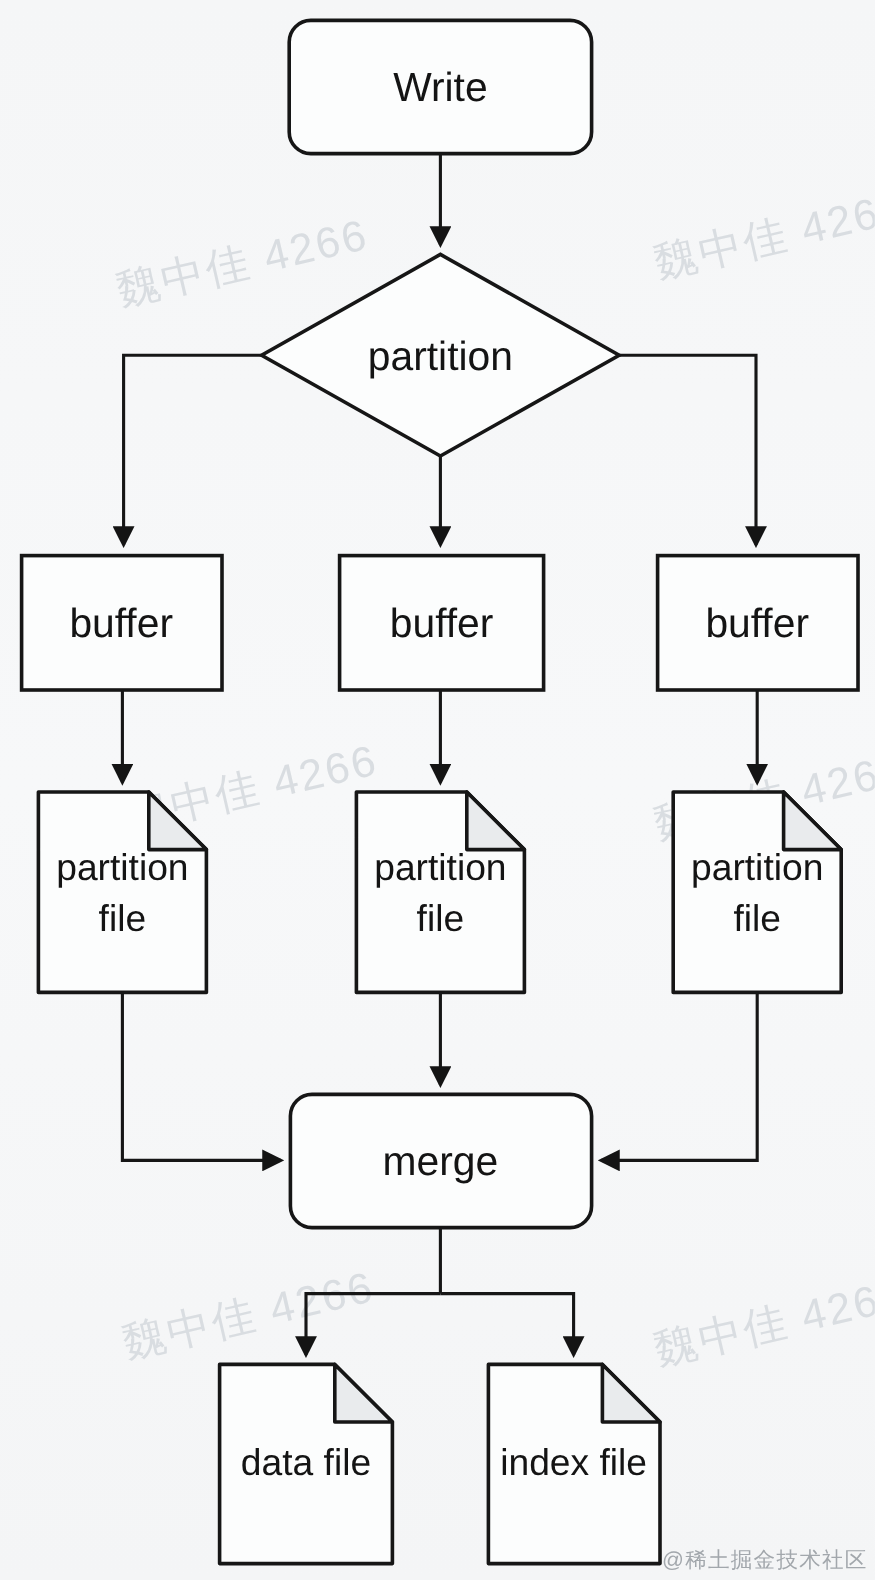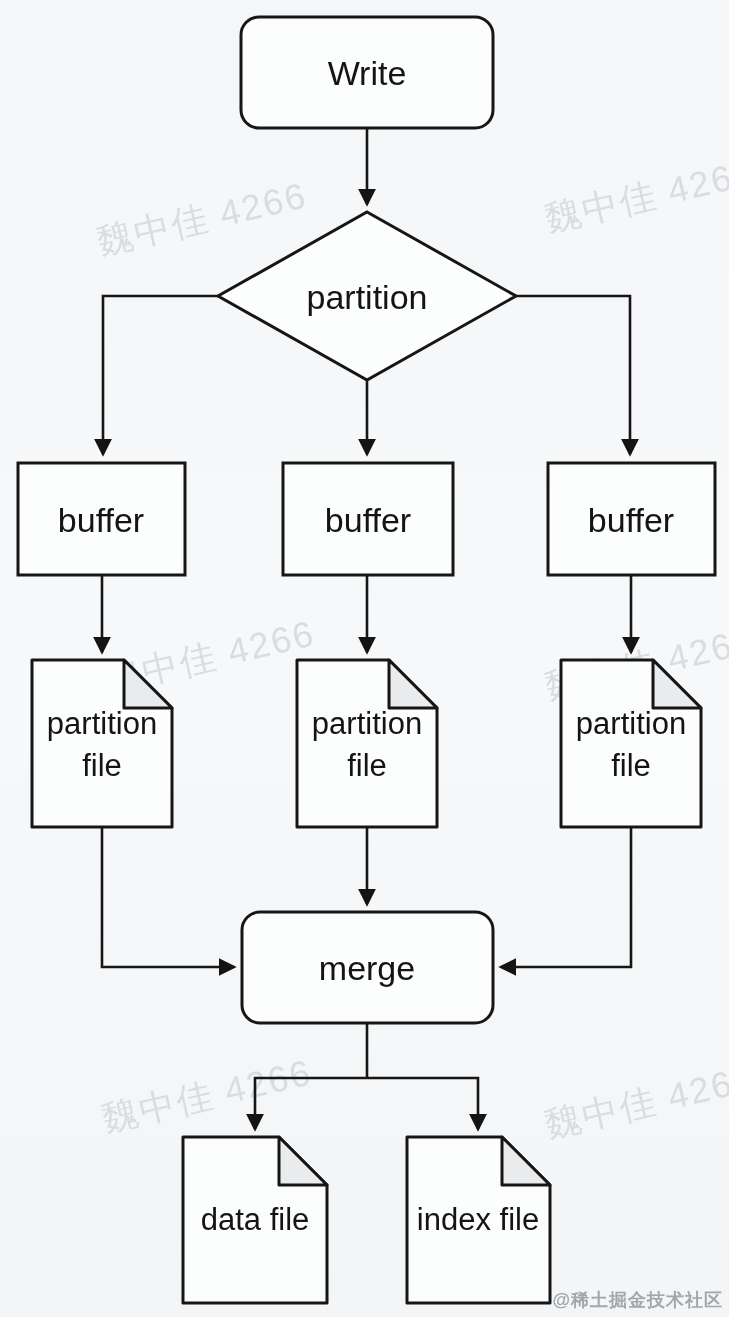--- a/index.html
+++ b/index.html
@@ -43,21 +43,20 @@
     font-size: 31px;
     fill: #141414;
   }
   .credit {
     position: absolute;
     right: 6px;
     bottom: 5px;
     font-size: 18px;
     color: #a2a7ac;
     letter-spacing: 1px;
-    font-weight: bold;
   }
 </style>
 </head>
 <body>
 
 <div class="canvas">
 
   <div class="watermark wm1">魏中佳 4266</div>
   <div class="watermark wm2">魏中佳 4266</div>
   <div class="watermark wm3">魏中佳 4266</div>

